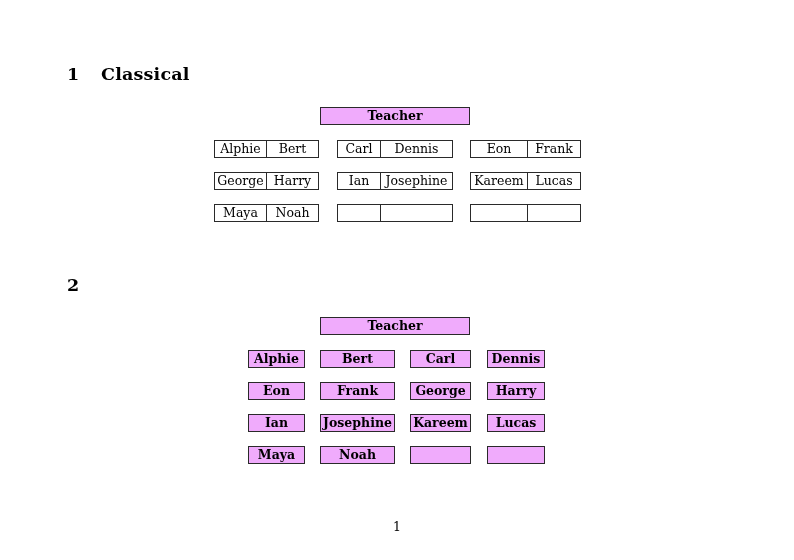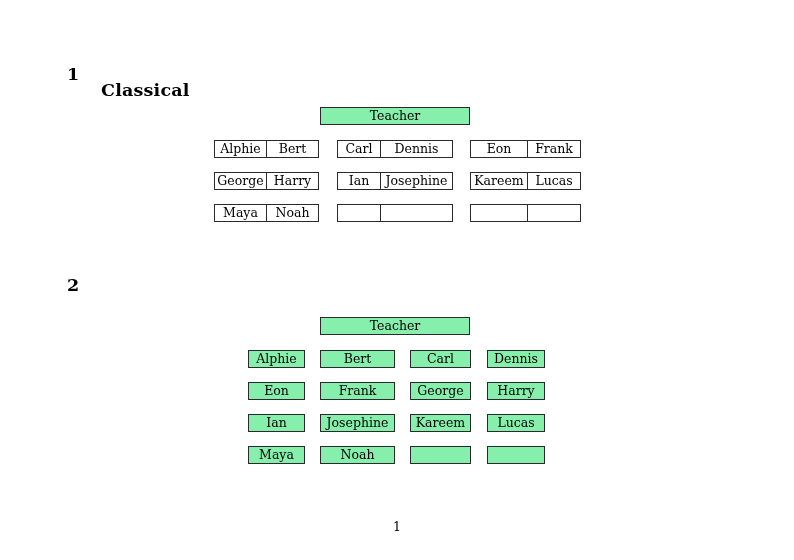--- a/index.html
+++ b/index.html
@@ -34,38 +34,39 @@
     white-space: nowrap;
   }
   .section-heading .sec-num {
     position: absolute;
     left: 0;
     top: 0;
   }
   .section-heading .sec-title {
     position: absolute;
     left: 34px;
-    top: 16px;
+    top: 0;
   }
   #heading-classical   { left: 67px; top: 64px; width: 300px; height: 24px; }
   #heading-distributed { left: 67px; top: 275px; width: 300px; height: 24px; }
 
   
   .box {
     box-sizing: border-box;
     border: 1px solid #2a2a2a;
-    background: #86efac;
+    background: #f0abfc;
     font-size: 12.5px;
     line-height: 1;
     display: flex;
     align-items: center;
     justify-content: center;
     text-align: center;
     white-space: nowrap;
     overflow: hidden;
+    font-weight: bold;
   }
 
   
   .teacher-box {
     position: absolute;
     height: 18px;
   }
   #teacher-classical   { left: 320px; top: 107px; width: 150px; }
   #teacher-distributed { left: 320px; top: 317px; width: 150px; }
 

